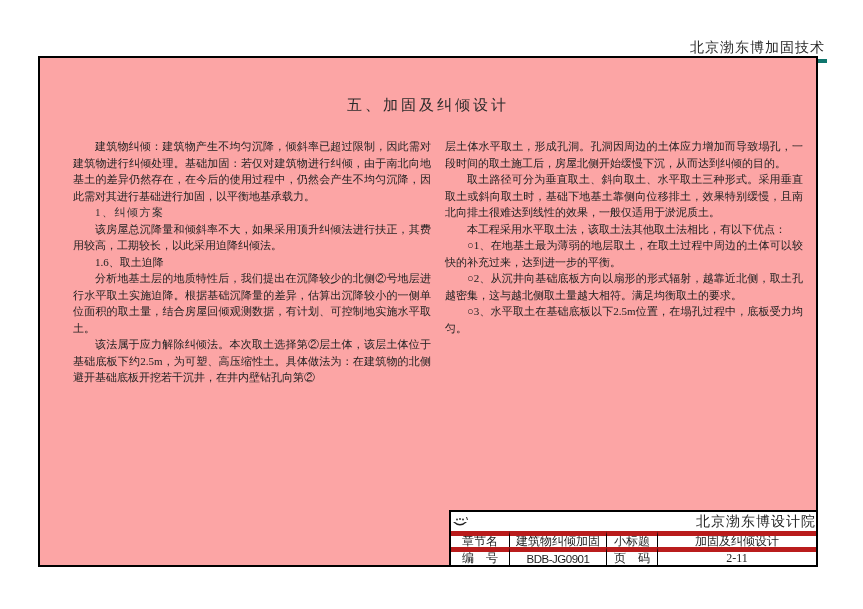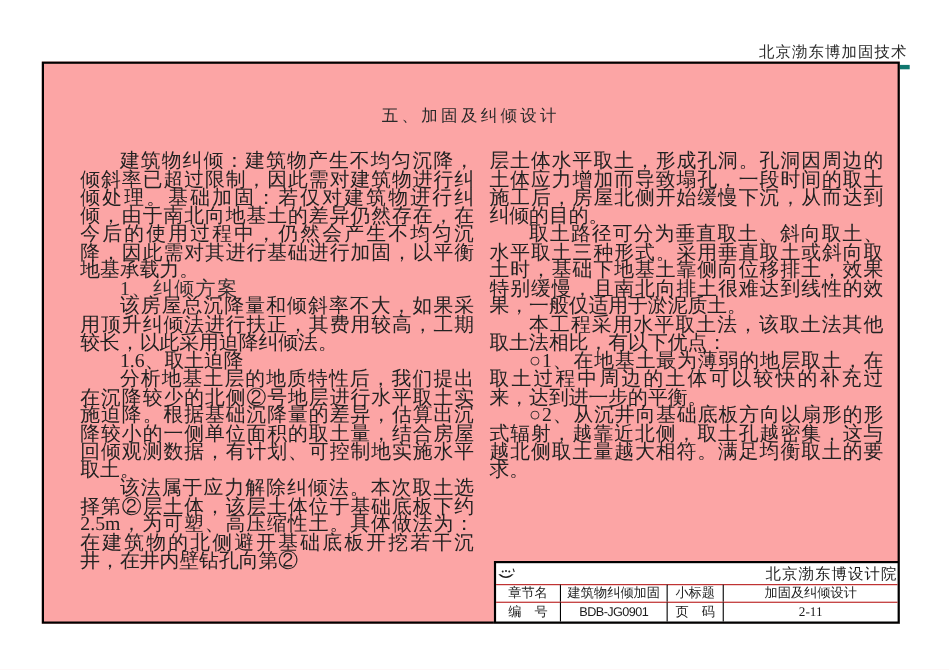--- a/index.html
+++ b/index.html
@@ -32,21 +32,21 @@
     top:38px;left:0;right:0;
     text-align:center;
     font-size:15px;
     letter-spacing:3px;
     color:#2a2a2a;
   }
   .col{
     position:absolute;
     top:80px;
     width:358px;
-    font-size:18px;
+    font-size:11px;
     line-height:16.5px;
     text-align:justify;
     color:#222;
   }
   .col-left{left:33px;}
   .col-right{left:405px;}
   .col p{margin:0;}
   .indent{text-indent:2em;}
   .noindent{text-indent:0;}
   .heading{text-indent:2em;letter-spacing:1.5px;color:#333;}
@@ -60,21 +60,21 @@
     grid-template-columns:58px 97px 51px 1fr;
     grid-template-rows:19px 16px 1fr;
     font-size:12px;
     background:#fff;
   }
   .tb-cell{
     display:flex;
     align-items:center;
     justify-content:center;
     border-left:1px solid #000;
-    border-top:1px solid #b91c1c;
+    border-top:5px solid #b91c1c;
     white-space:nowrap;
     overflow:hidden;
   }
   .tb-cell.first{border-left:none;}
   .tb-institute{
     grid-column:1 / span 4;
     border-top:none;border-left:none;
     display:flex;align-items:center;justify-content:space-between;
     gap:5px;
     font-size:14px;
@@ -100,20 +100,21 @@
     <p class="indent">分析地基土层的地质特性后，我们提出在沉降较少的北侧②号地层进行水平取土实施迫降。根据基础沉降量的差异，估算出沉降较小的一侧单位面积的取土量，结合房屋回倾观测数据，有计划、可控制地实施水平取土。</p>
     <p class="indent">该法属于应力解除纠倾法。本次取土选择第②层土体，该层土体位于基础底板下约2.5m，为可塑、高压缩性土。具体做法为：在建筑物的北侧避开基础底板开挖若干沉井，在井内壁钻孔向第②</p>
   </div>
 
   <div class="col col-right">
     <p class="noindent">层土体水平取土，形成孔洞。孔洞因周边的土体应力增加而导致塌孔，一段时间的取土施工后，房屋北侧开始缓慢下沉，从而达到纠倾的目的。</p>
     <p class="indent">取土路径可分为垂直取土、斜向取土、水平取土三种形式。采用垂直取土或斜向取土时，基础下地基土靠侧向位移排土，效果特别缓慢，且南北向排土很难达到线性的效果，一般仅适用于淤泥质土。</p>
     <p class="indent">本工程采用水平取土法，该取土法其他取土法相比，有以下优点：</p>
     <p class="indent">○1、在地基土最为薄弱的地层取土，在取土过程中周边的土体可以较快的补充过来，达到进一步的平衡。</p>
     <p class="indent">○2、从沉井向基础底板方向以扇形的形式辐射，越靠近北侧，取土孔越密集，这与越北侧取土量越大相符。满足均衡取土的要求。</p>
+    <p class="indent">○3、水平取土在基础底板以下2.5m位置，在塌孔过程中，底板受力均匀。</p>
   </div>
 
   <div class="title-block">
     <div class="tb-institute">
       <span class="logo">
         <svg width="18" height="12" viewBox="0 0 18 12">
           <path d="M2 6 Q9 13 16 6 L14 6 Q9 10 4 6 Z" fill="#222"></path>
           <circle cx="6" cy="3.5" r="0.9" fill="#222"></circle>
           <circle cx="9" cy="3" r="0.9" fill="#222"></circle>
           <circle cx="12" cy="3.5" r="0.9" fill="#222"></circle>

